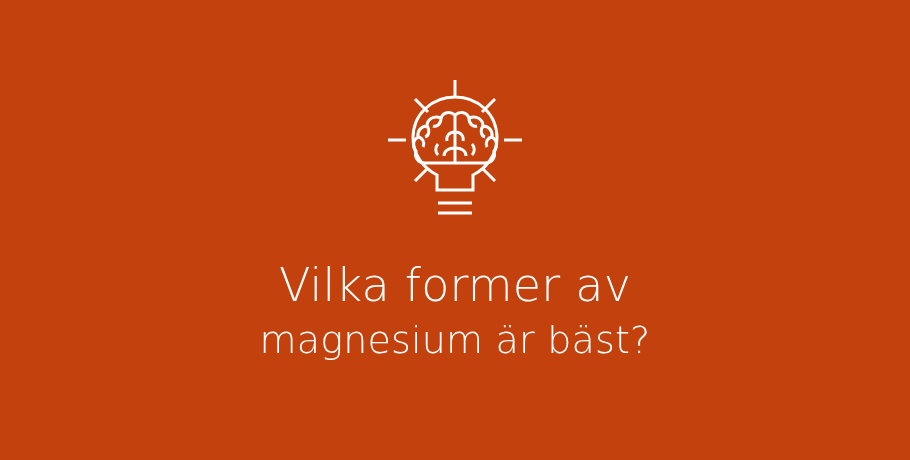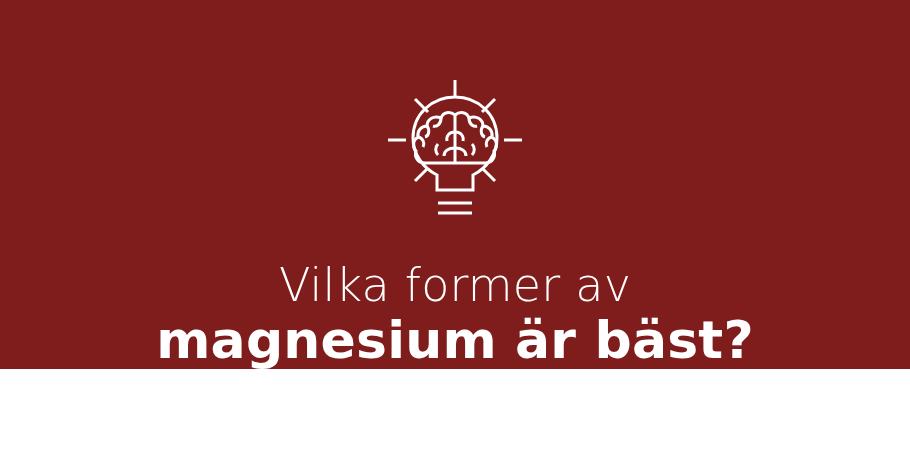--- a/index.html
+++ b/index.html
@@ -11,26 +11,26 @@
   body {
     width: 910px;
     height: 460px;
     overflow: hidden;
     font-family: "Liberation Sans", sans-serif;
   }
 
   .card {
     position: relative;
     width: 910px;
-    height: 369px;
+    height: 460px;
     box-sizing: border-box;
     display: flex;
     flex-direction: column;
     align-items: center;
-    background: #7f1d1d;
+    background: #c2410c;
     overflow: hidden;
   }
 
   
   .icon-wrap {
     position: absolute;
     left: 0;
     right: 0;
     top: 70px;
     display: flex;
@@ -66,22 +66,21 @@
 
   .headline .line {
     display: block;
   }
 
   .headline .line-1 {
     font-size: 46px;
   }
 
   .headline .line-2 {
-    font-size: 52px;
-    font-weight: bold;
+    font-size: 38px;
   }
 </style>
 </head>
 <body>
 
 <div class="card">
 
   <div class="icon-wrap">
     <svg class="bulb-icon" viewBox="0 0 150 155" aria-hidden="true">
       <g fill="none" stroke="#ffffff" stroke-width="3" stroke-linecap="butt" stroke-linejoin="miter">

